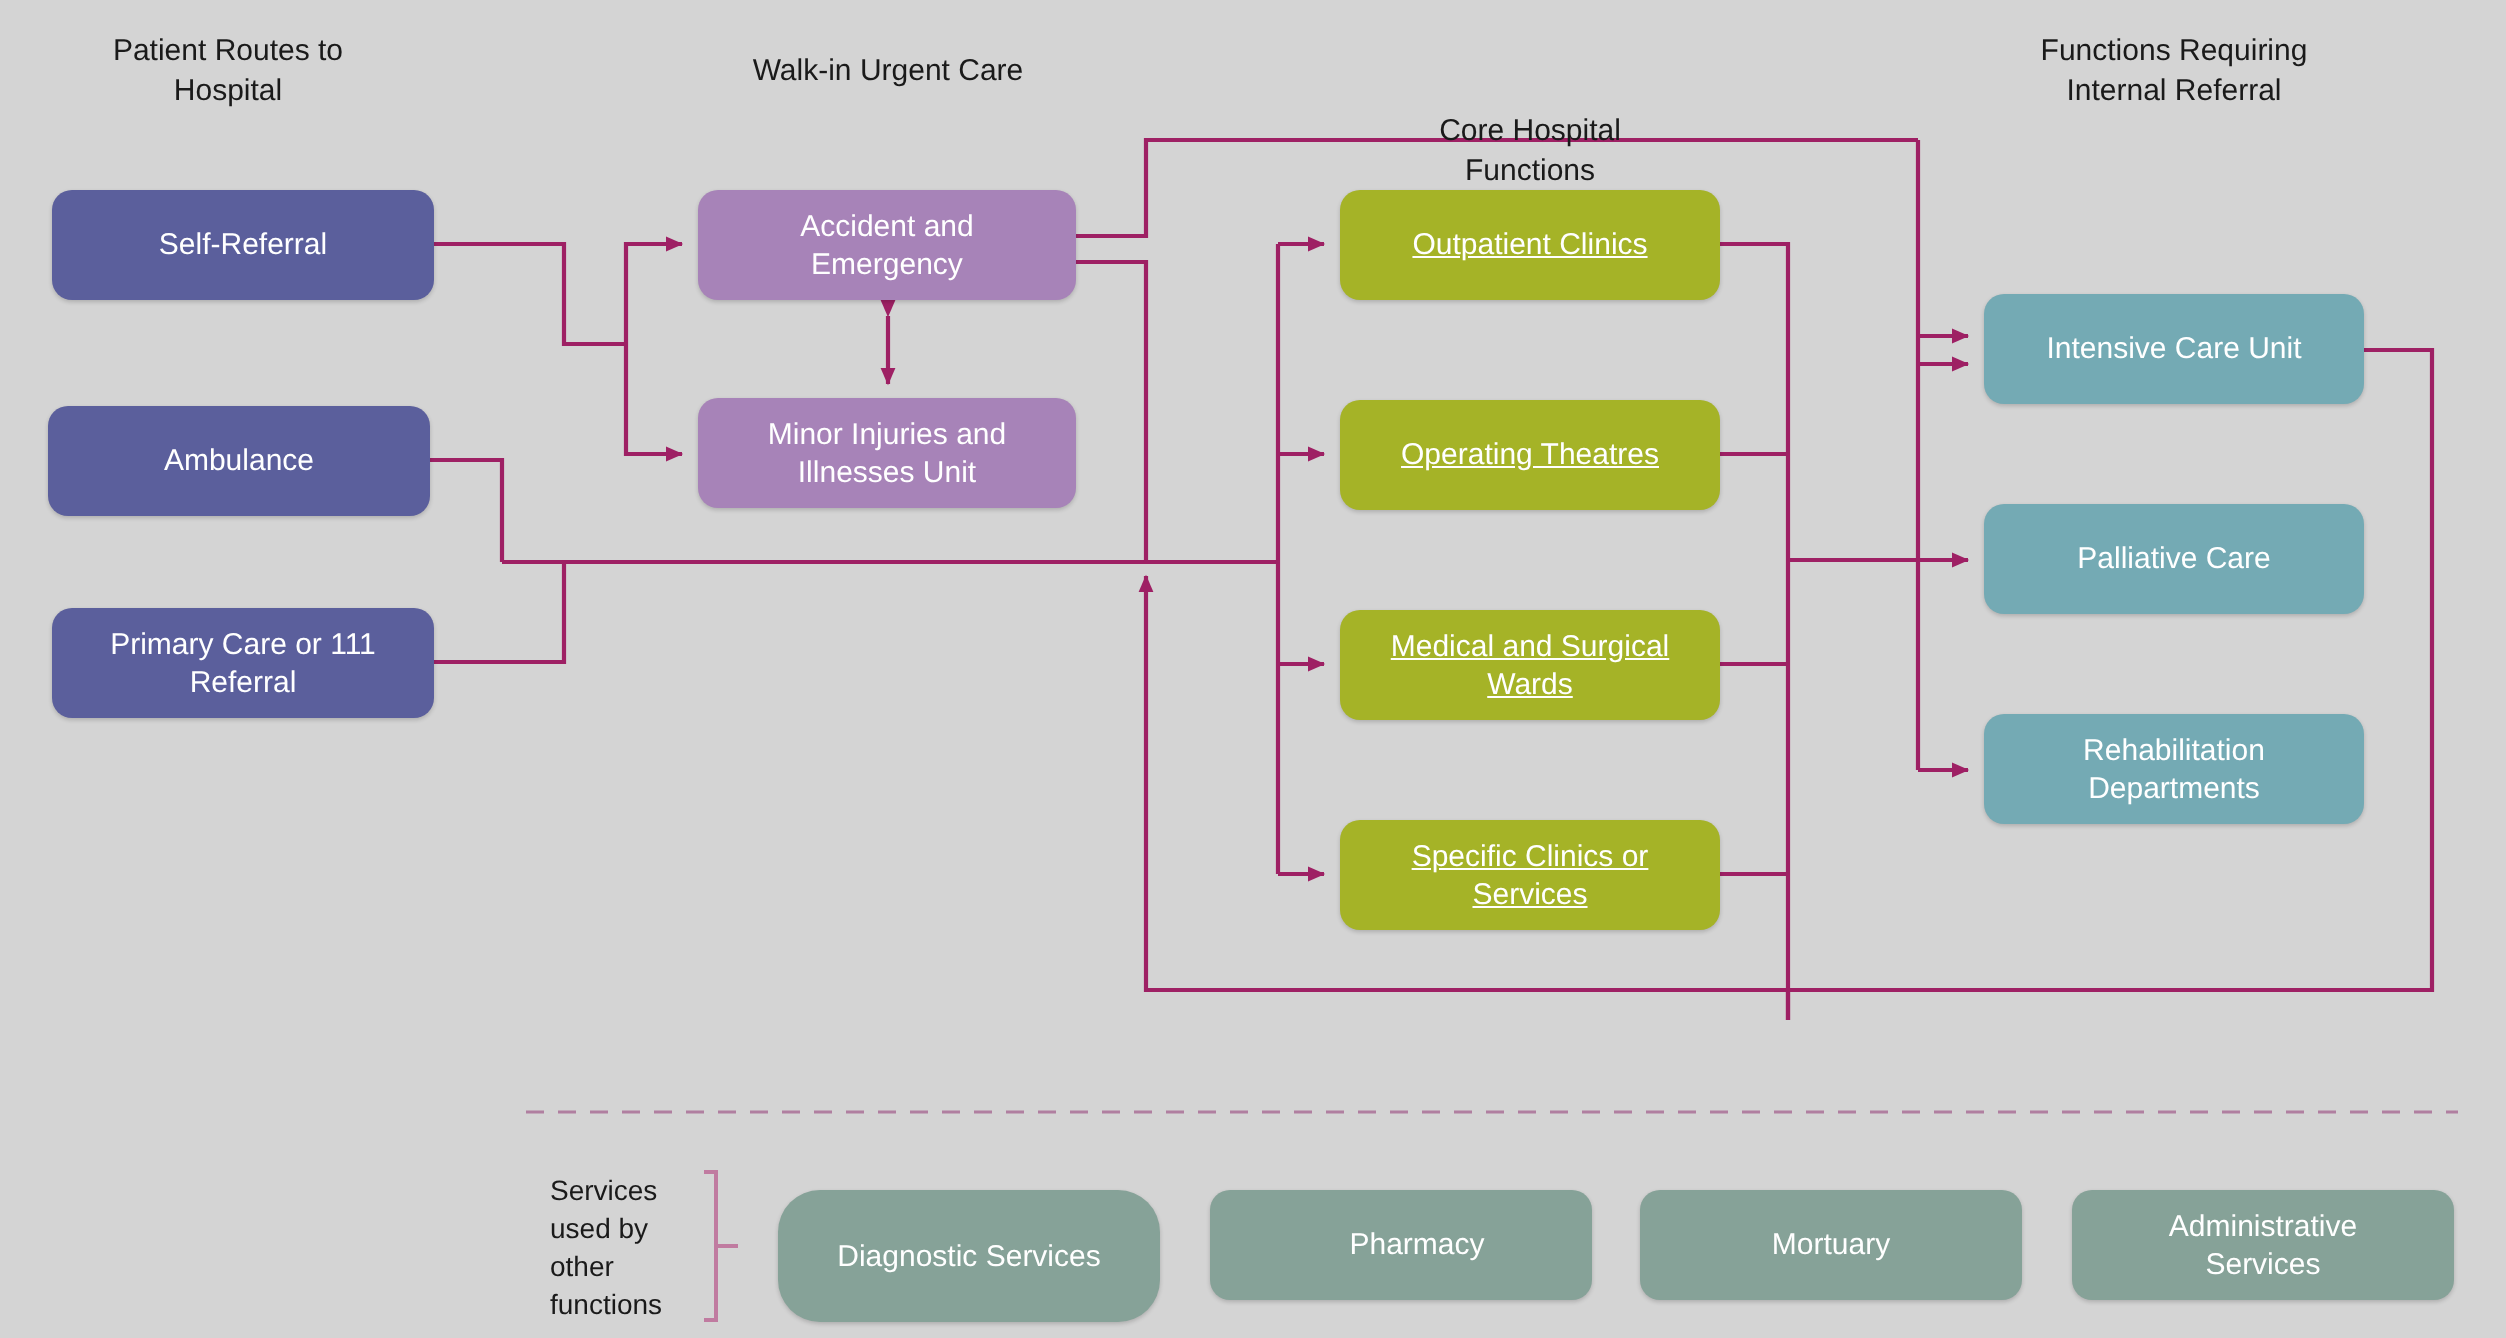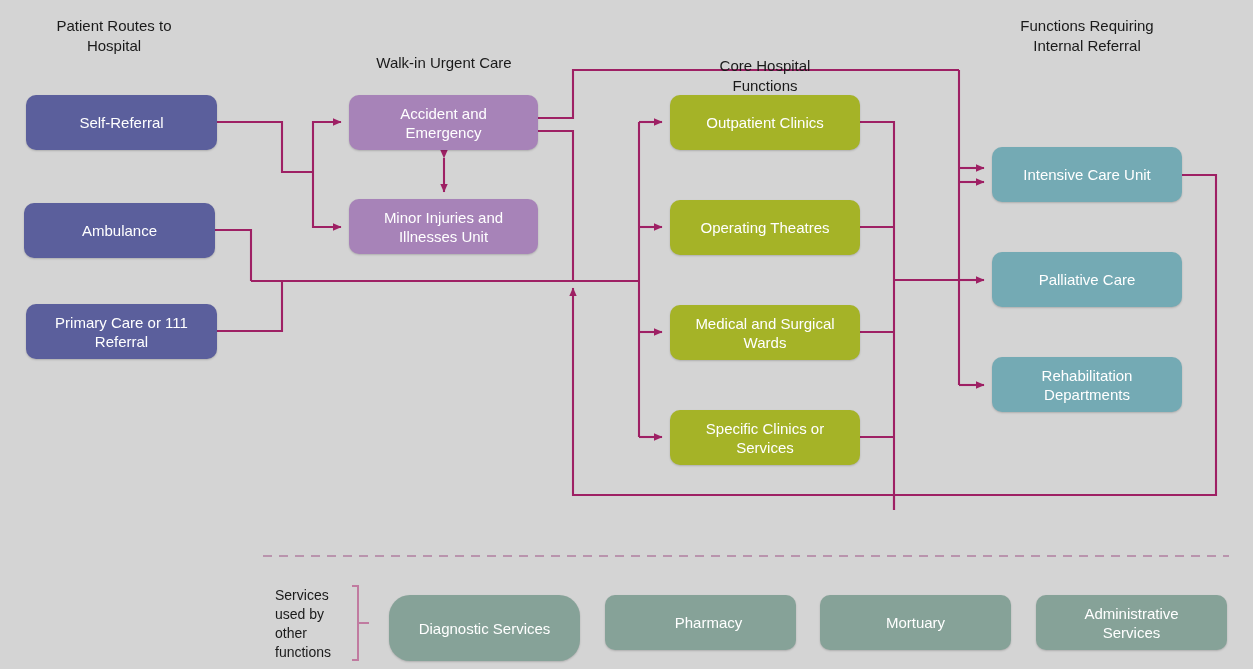--- a/index.html
+++ b/index.html
@@ -20,21 +20,21 @@
   .node{
     position:absolute;border-radius:10px;
     display:flex;align-items:center;justify-content:center;
     text-align:center;color:#ffffff;font-size:15px;line-height:19px;
     box-sizing:border-box;padding:4px 8px;
     box-shadow:0 1px 2px rgba(0,0,0,0.18);
     white-space:pre-line;
   }
   .n-route{background:#5b5f9c;}
   .n-walkin{background:#a783b8;}
-  .n-core{background:#a5b327;}
+  .n-core{background:#a5b327;text-decoration:underline;}
   .n-referral{background:#74aab4;}
   .n-support{background:#86a298;}
 
   .brace-label{
     position:absolute;color:#1a1a1a;font-size:14px;line-height:19px;
     white-space:pre-line;text-align:left;
   }
 </style>
 </head>
 <body>
@@ -92,21 +92,21 @@
     <line x1="263" y1="556" x2="1229" y2="556" stroke="#b07fa0" stroke-width="1.6" stroke-dasharray="9 7"></line>
 
     <g fill="none" stroke="#c07ba0" stroke-width="2">
       <path d="M352,586 L358,586 L358,660 L352,660"></path>
       <path d="M358,623 L369,623"></path>
     </g>
   </svg>
 
   <div class="col-header" style="left:24px;top:16px;width:180px;">Patient Routes to
 Hospital</div>
-  <div class="col-header" style="left:354px;top:26px;width:180px;margin-top:27px;">Walk-in Urgent Care</div>
+  <div class="col-header" style="left:354px;top:26px;width:180px;">Walk-in Urgent Care</div>
   <div class="col-header" style="left:675px;top:16px;width:180px;margin-top:40px;">Core Hospital
 Functions</div>
   <div class="col-header" style="left:997px;top:16px;width:180px;">Functions Requiring
 Internal Referral</div>
 
   <div class="node n-route" style="left:26px;top:95px;width:191px;height:55px;">Self-Referral</div>
   <div class="node n-route" style="left:24px;top:203px;width:191px;height:55px;">Ambulance</div>
   <div class="node n-route" style="left:26px;top:304px;width:191px;height:55px;">Primary Care or 111
 Referral</div>
 

